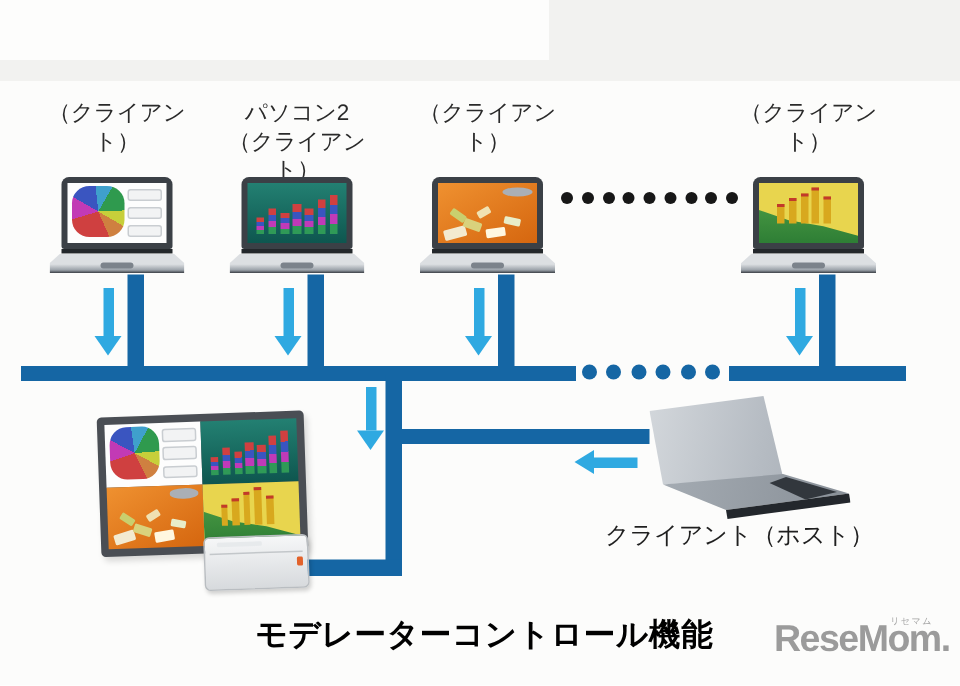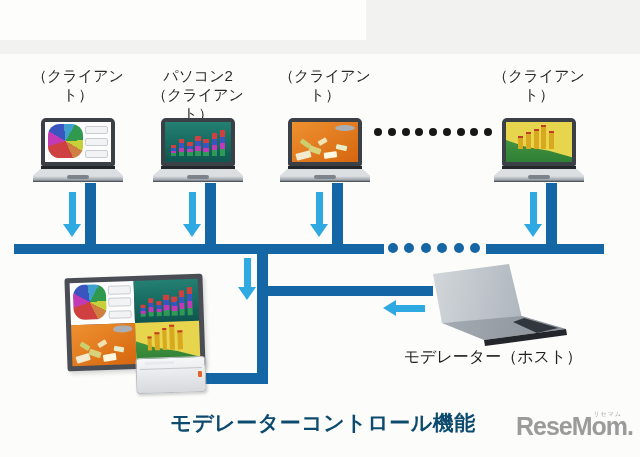--- a/index.html
+++ b/index.html
@@ -6,21 +6,21 @@
   .stage{
     position:relative;width:640px;height:457px;overflow:hidden;
     background:#fcfcfb;font-family:"Liberation Sans",sans-serif;
   }
   .band{position:absolute;left:0;top:0;width:640px;height:54px;background:#f2f2f0;}
   .band-white{position:absolute;left:0;top:0;width:366px;height:40px;background:#fdfdfc;}
 
   
   .lbl{position:absolute;width:120px;text-align:center;color:#2a2a2a;font-size:15px;line-height:19px;}
   .mod-label{position:absolute;left:393px;top:347px;width:200px;text-align:center;color:#1f1f1f;font-size:16px;}
-  .caption{position:absolute;left:123px;top:409px;width:400px;text-align:center;color:#0c4a6e;font-size:21px;font-weight:bold;letter-spacing:.5px;}
+  .caption{position:absolute;left:123px;top:409px;width:400px;text-align:center;color:#000000;font-size:21px;font-weight:bold;letter-spacing:.5px;}
   .logo{position:absolute;left:516px;top:412px;width:118px;color:#9b9b9b;font-weight:bold;font-size:25px;letter-spacing:-1px;text-align:left;}
   .logo .ruby{position:absolute;right:12px;top:-2px;font-size:6px;font-weight:normal;letter-spacing:1px;color:#a5a5a5;}
 
   
   .blue{background:#1566a4;}
   .vline{position:absolute;width:11px;background:#1566a4;}
   .hline{position:absolute;height:10px;background:#1566a4;}
   .bus-left{left:14px;top:244px;width:370px;}
   .bus-right{left:486px;top:244px;width:118px;}
   .sub-line{left:268px;top:286px;width:165px;}
@@ -304,20 +304,20 @@
     <div class="proj-seam"></div>
     <div class="proj-dot"></div>
   </div>
 
   <div class="modlaptop">
     <div class="mod-lid"></div>
     <div class="mod-deck"></div>
     <div class="mod-kbd"></div>
     <div class="mod-front"></div>
   </div>
-  <div class="mod-label">モデレーター（ホスト）</div>
+  <div class="mod-label">クライアント（ホスト）</div>
 
   <div class="caption">モデレーターコントロール機能</div>
   <div class="logo">
     <span class="ruby">リセマム</span>
     <span>ReseMom.</span>
   </div>
 </div>
 
 </body></html>

